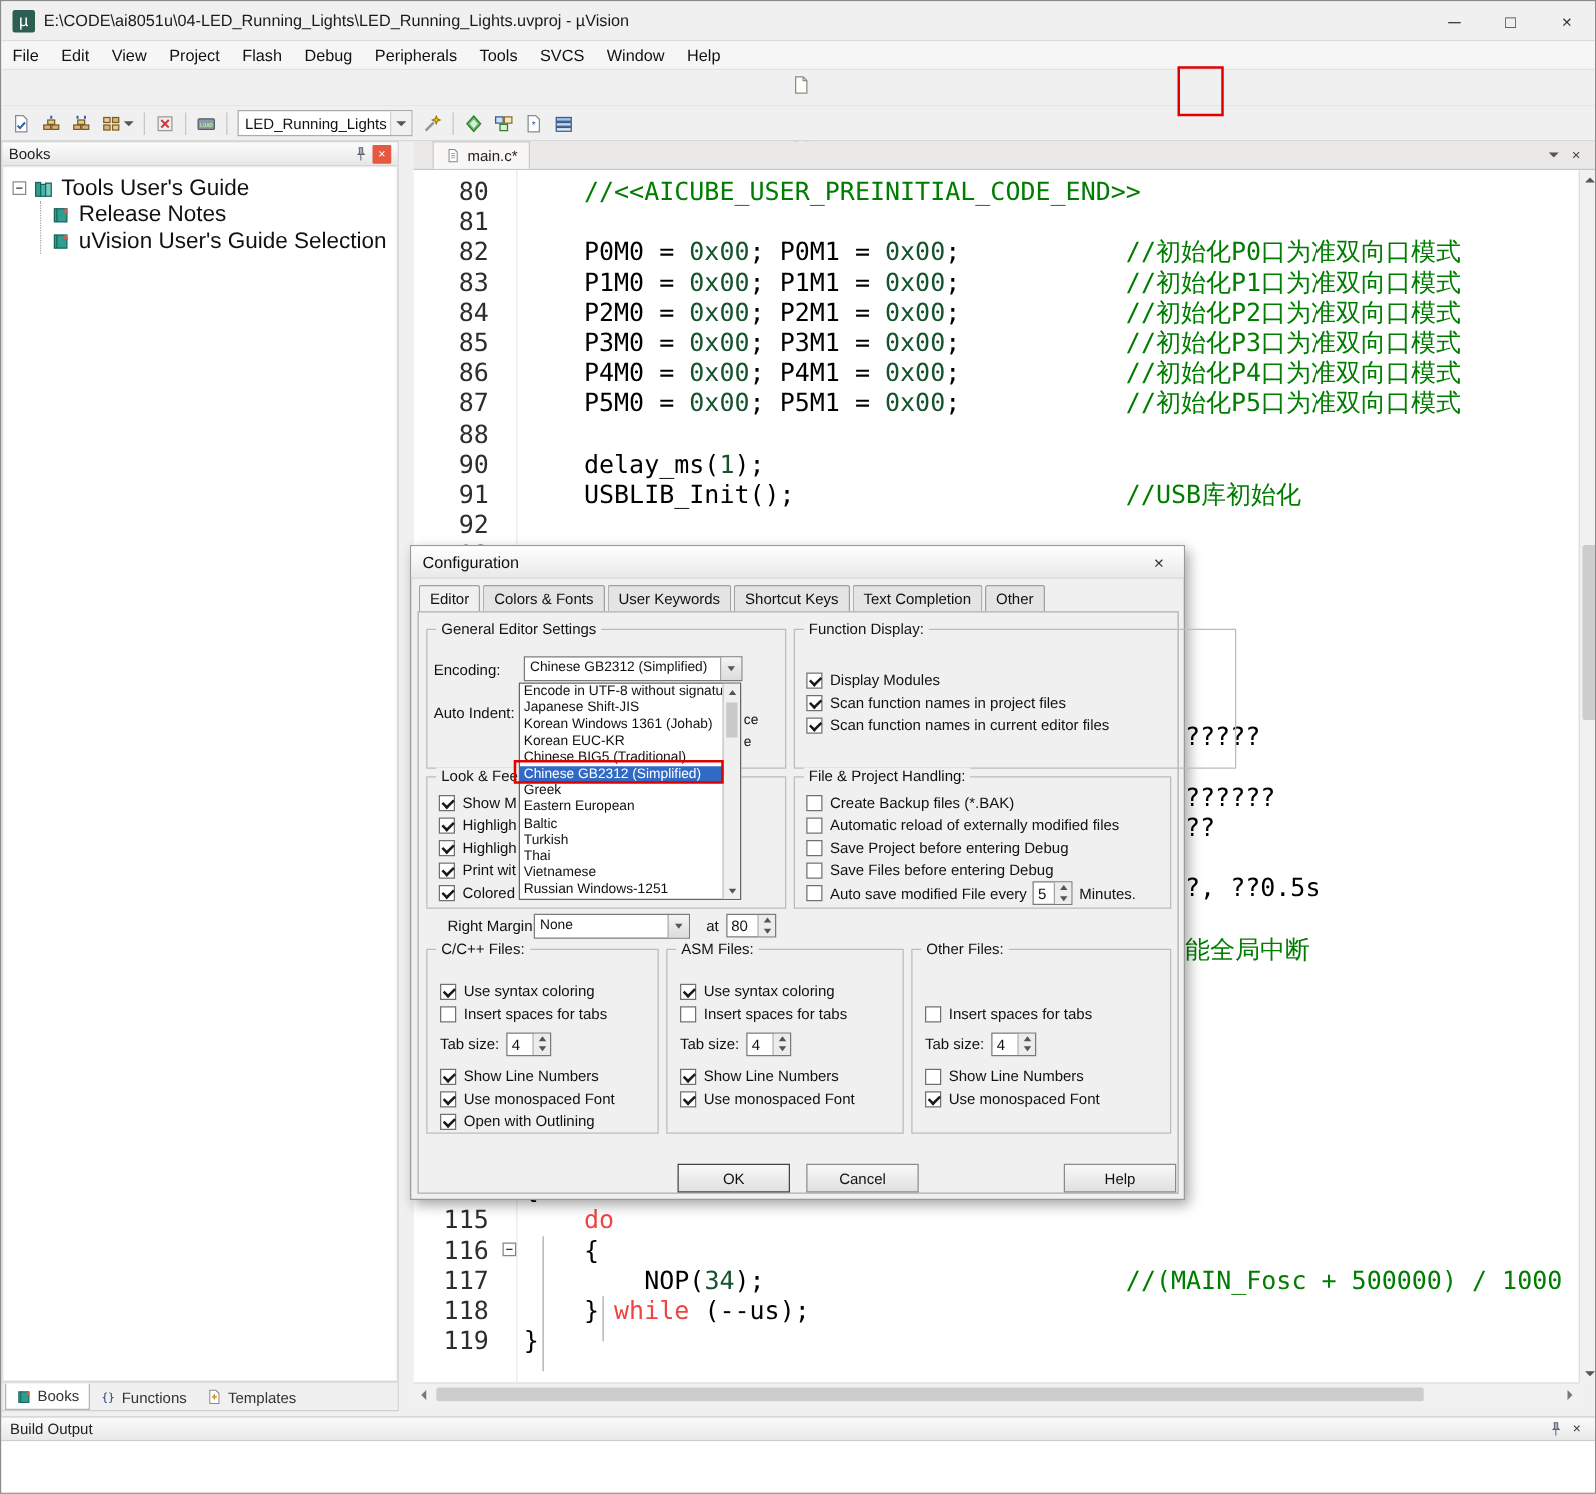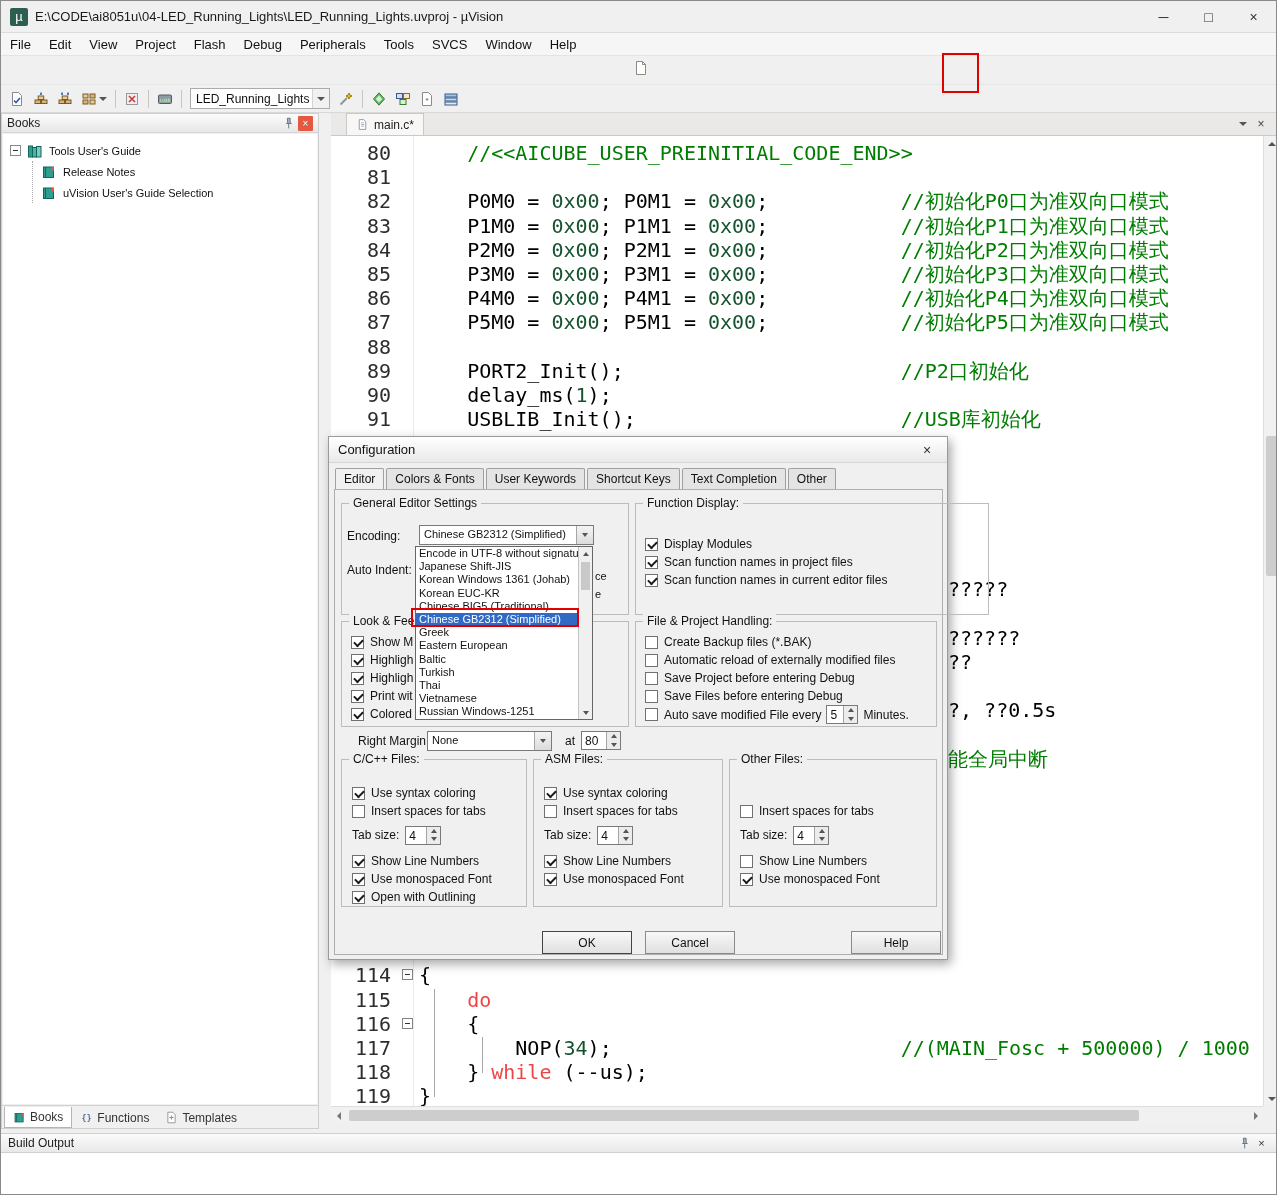--- a/index.html
+++ b/index.html
@@ -32,21 +32,21 @@
   .tri-down { width:0; height:0; border-left:4px solid transparent; border-right:4px solid transparent; border-top:4px solid #555; display:inline-block; }
   .tri-up { width:0; height:0; border-left:4px solid transparent; border-right:4px solid transparent; border-bottom:4px solid #555; display:inline-block; }
 
   
   .books-panel { position:absolute; left:0; top:112px; width:318px; height:1016px; background:#f0f0f0; border:1px solid #cfcfcf; }
   .panel-header { height:19px; display:flex; align-items:center; background:linear-gradient(#fcfcfc,#e7e7e7); border-bottom:1px solid #d5d5d5; font-size:12px; padding:0 5px; color:#222; }
   .panel-title { flex:1; }
   .panel-hbtn { width:15px; height:15px; display:flex; align-items:center; justify-content:center; margin-left:2px; font-size:11px; color:#333; }
   .panel-hbtn svg { width:13px; height:13px; }
   .panel-hbtn.red { background:#e4593f; color:#fff; font-size:10px; border-radius:1px; }
-  .tree { position:absolute; left:1px; right:1px; top:20px; bottom:24px; background:#fff; font-size:11px; padding:6px 4px; overflow:hidden; }
+  .tree { position:absolute; left:1px; right:1px; top:20px; bottom:24px; background:#fff; font-size:18px; padding:6px 4px; overflow:hidden; }
   .tree-row { display:flex; align-items:center; height:21px; white-space:nowrap; }
   .expander { width:11px; height:11px; border:1px solid #8a8a8a; background:#fff; position:relative; margin:0 6px 0 3px; flex:none; }
   .expander::after { content:""; position:absolute; left:2px; right:2px; top:4px; height:1px; background:#333; }
   .tree-icon { width:16px; height:16px; margin-right:6px; flex:none; }
   .tree-icon svg { width:16px; height:16px; }
   .tree-label { color:#111; }
   .tree-children { margin-left:25px; border-left:1px dotted #a8a8a8; padding-left:8px; }
   .panel-tabs { position:absolute; left:0; right:0; bottom:0; height:23px; display:flex; align-items:flex-end; background:#f0f0f0; border-top:1px solid #d0d0d0; padding-left:2px; }
   .ptab { display:flex; align-items:center; height:21px; padding:0 8px; font-size:12px; color:#333; }
   .ptab.active { background:#fff; border:1px solid #b5b5b5; border-top:none; }
@@ -578,25 +578,20 @@
           <span class="ln">87</span>
           <span class="fold"></span>
           <span class="ct"><span class="tk-p">    P5M0 = </span><span class="tk-n">0x00</span><span class="tk-p">; P5M1 = </span><span class="tk-n">0x00</span><span class="tk-p">;           </span><span class="tk-c">//初始化P5口为准双向口模式</span></span>
         </div>
         <div class="cl">
           <span class="ln">88</span>
           <span class="fold"></span>
           <span class="ct"></span>
         </div>
         <div class="cl">
-          <span class="ln">89</span>
-          <span class="fold"></span>
-          <span class="ct"><span class="tk-p">    PORT2_Init();                       </span><span class="tk-c">//P2口初始化</span></span>
-        </div>
-        <div class="cl">
           <span class="ln">90</span>
           <span class="fold"></span>
           <span class="ct"><span class="tk-p">    delay_ms(</span><span class="tk-n">1</span><span class="tk-p">);</span></span>
         </div>
         <div class="cl">
           <span class="ln">91</span>
           <span class="fold"></span>
           <span class="ct"><span class="tk-p">    USBLIB_Init();                      </span><span class="tk-c">//USB库初始化</span></span>
         </div>
         <div class="cl">

